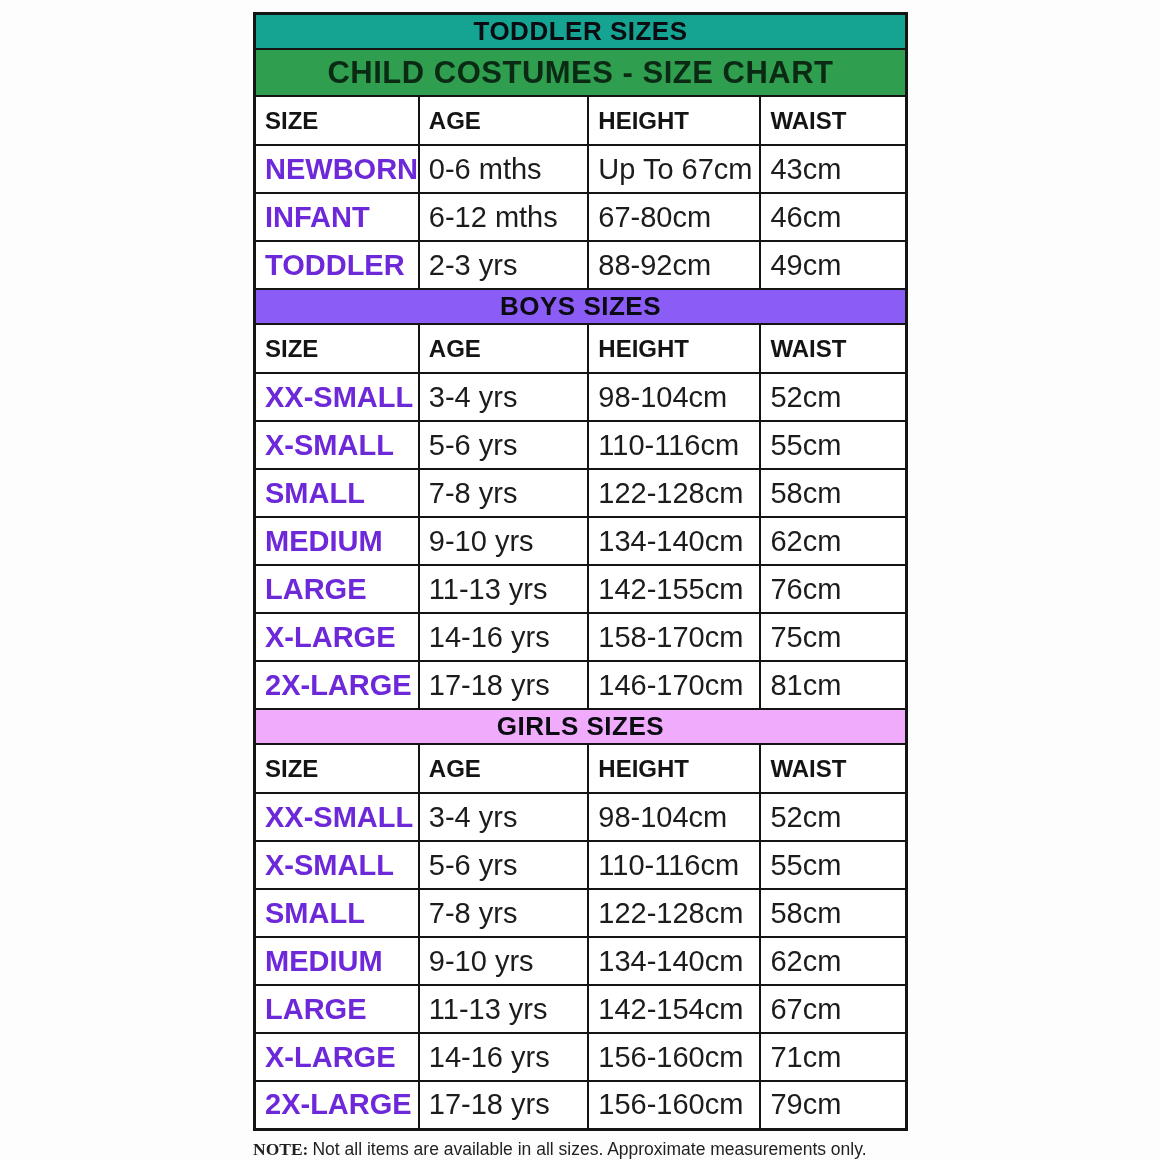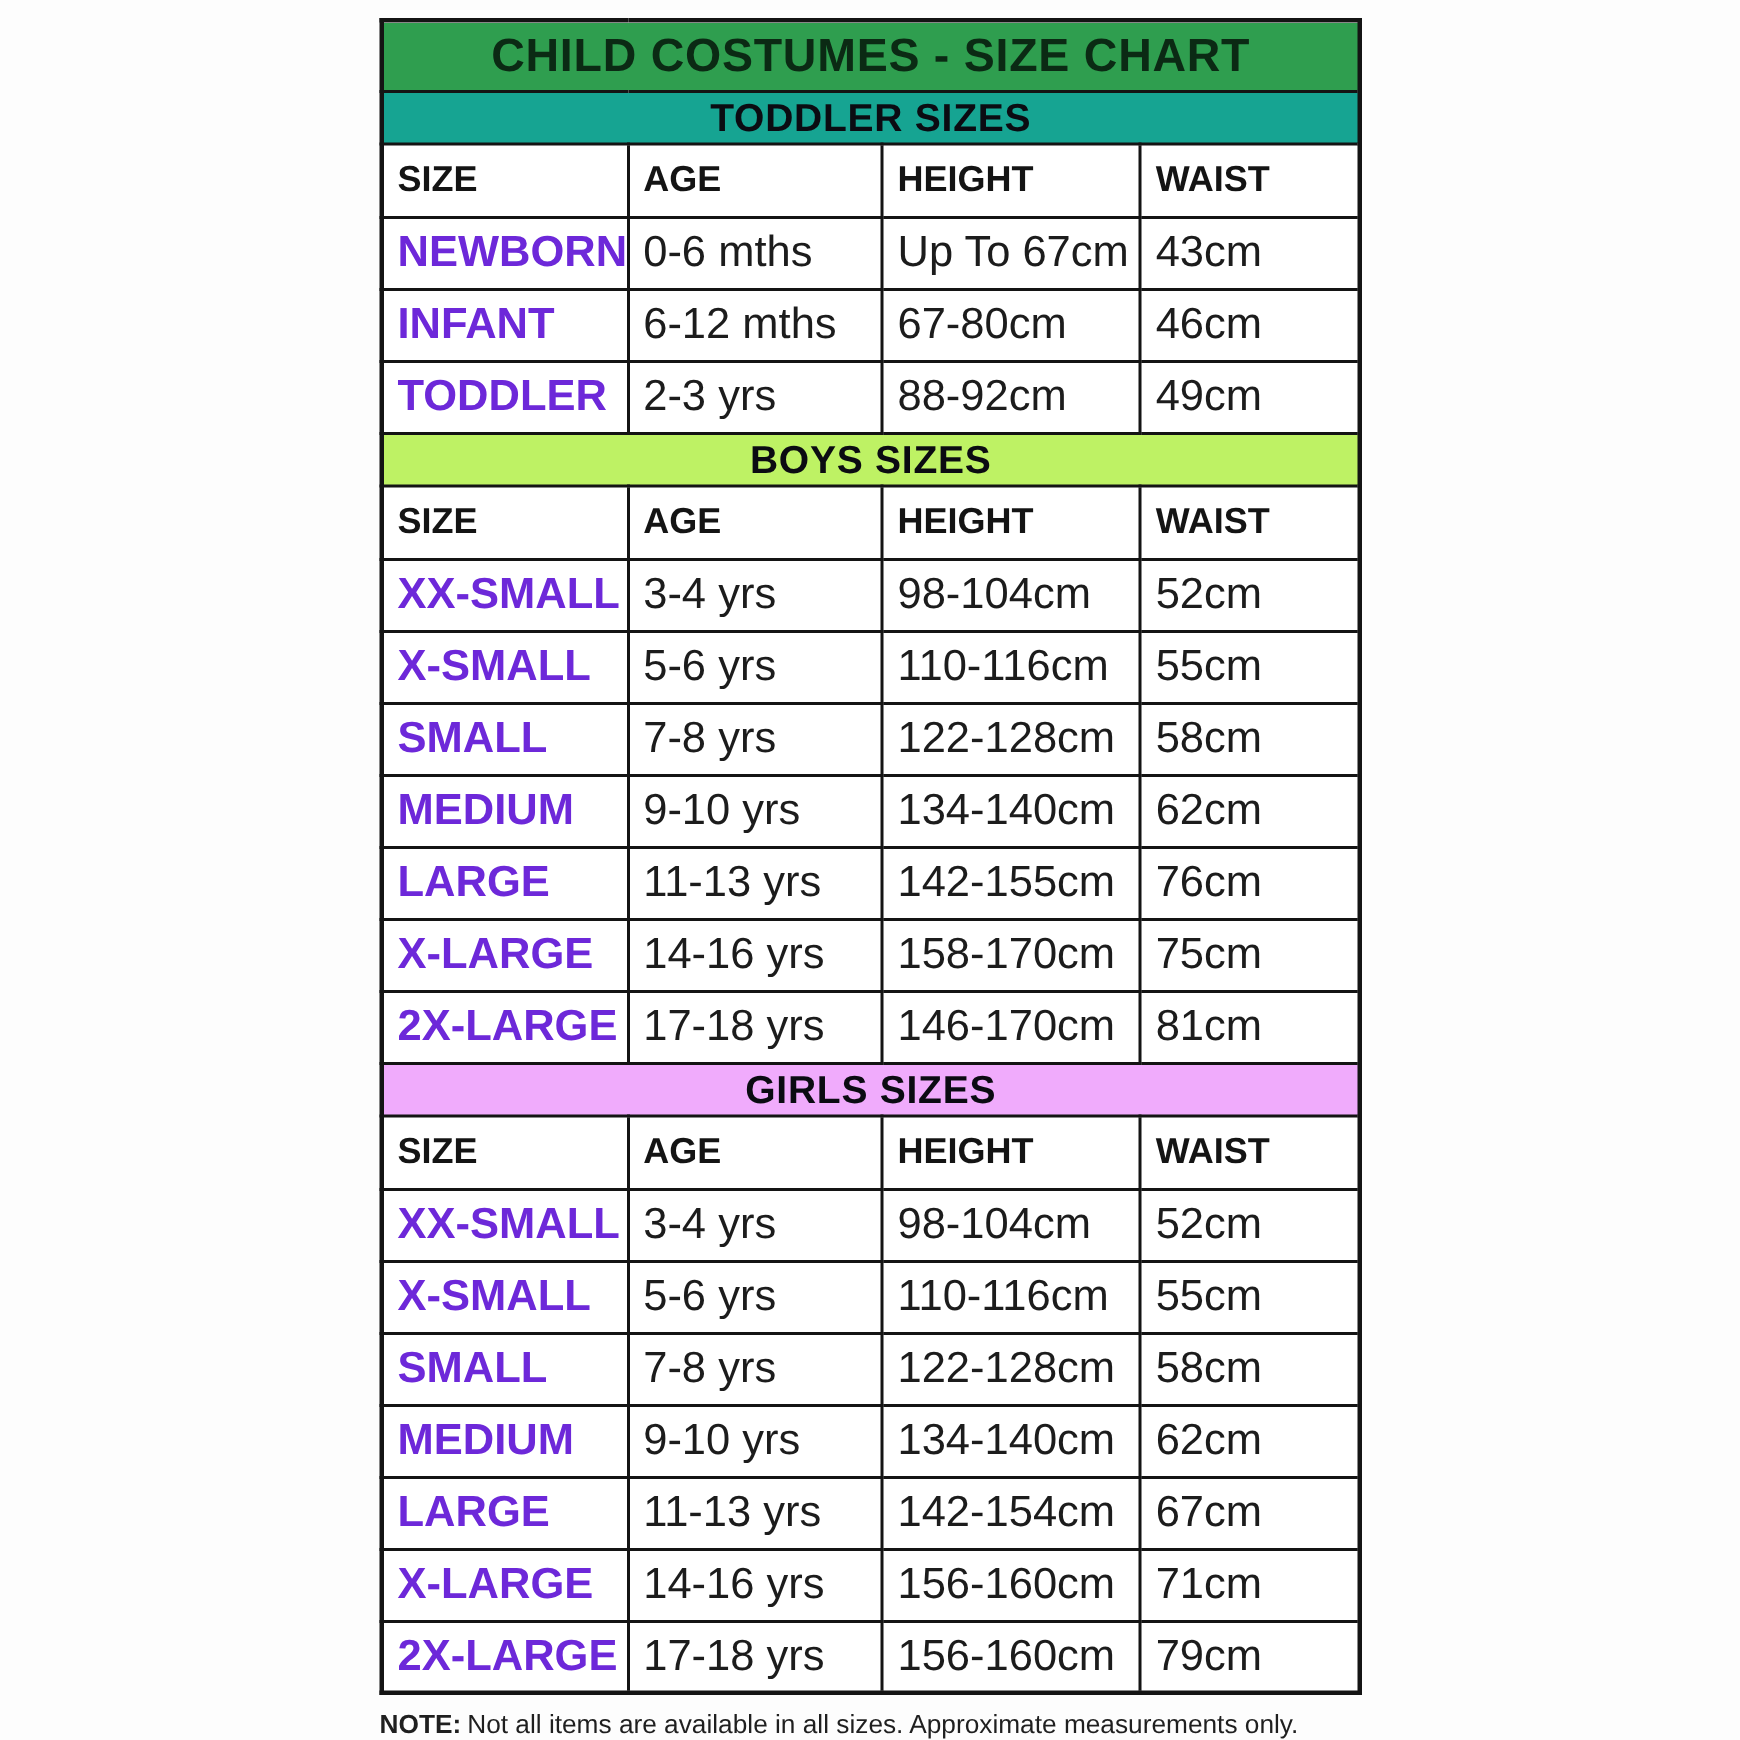--- a/index.html
+++ b/index.html
@@ -45,21 +45,21 @@
   .section-cell {
     height: 34px;
     text-align: center;
     vertical-align: middle;
     font-weight: bold;
     font-size: 26px;
     color: #0b0b12;
     letter-spacing: 0.5px;
   }
   .banner-toddler { background: #16a492; }
-  .banner-boys    { background: #bef264; }
+  .banner-boys    { background: #8b5cf6; }
   .banner-girls   { background: #f0abfc; }
 
   th.col-header {
     height: 49px;
     background: #ffffff;
     color: #141414;
     font-weight: bold;
     font-size: 24px;
     text-align: left;
     padding: 0 0 0 9px;
@@ -78,42 +78,42 @@
   td.data.size { font-weight: bold; color: #6d28d9; }
 
   .note {
     position: absolute;
     left: 253px;
     top: 1139px;
     font-size: 17.5px;
     color: #1f1f1f;
     white-space: nowrap;
   }
-  .note .note-label { font-weight: bold; margin-right: 4px; }
+  .note .note-label { font-weight: bold; margin-right: 4px; font-family: Liberation Serif, serif; }
 </style>
 </head>
 <body>
 
 <div class="canvas">
 
   <table class="size-chart">
     <colgroup>
       <col class="c-size">
         <col class="c-age">
         <col class="c-height">
         <col class="c-waist">
     </colgroup>
     <tbody>
 
       <tr>
+        <td colspan="4" class="section-cell banner-toddler">TODDLER SIZES</td>
+      </tr>
+
+      <tr>
         <td colspan="4" class="title-cell">CHILD COSTUMES - SIZE CHART</td>
-      </tr>
-
-      <tr>
-        <td colspan="4" class="section-cell banner-toddler">TODDLER SIZES</td>
       </tr>
       <tr>
         <th class="col-header">SIZE</th>
         <th class="col-header">AGE</th>
         <th class="col-header">HEIGHT</th>
         <th class="col-header">WAIST</th>
       </tr>
       <tr>
         <td class="data size">NEWBORN</td>
         <td class="data">0-6 mths</td>

